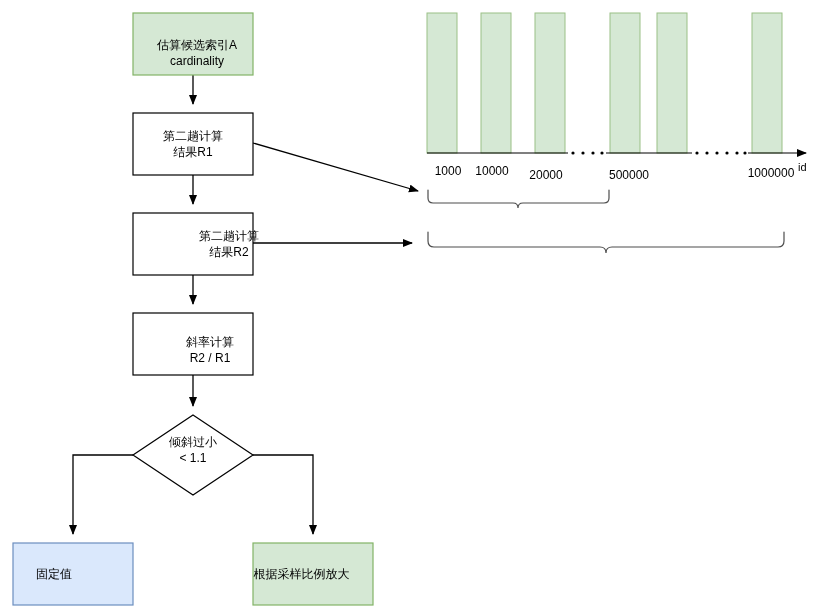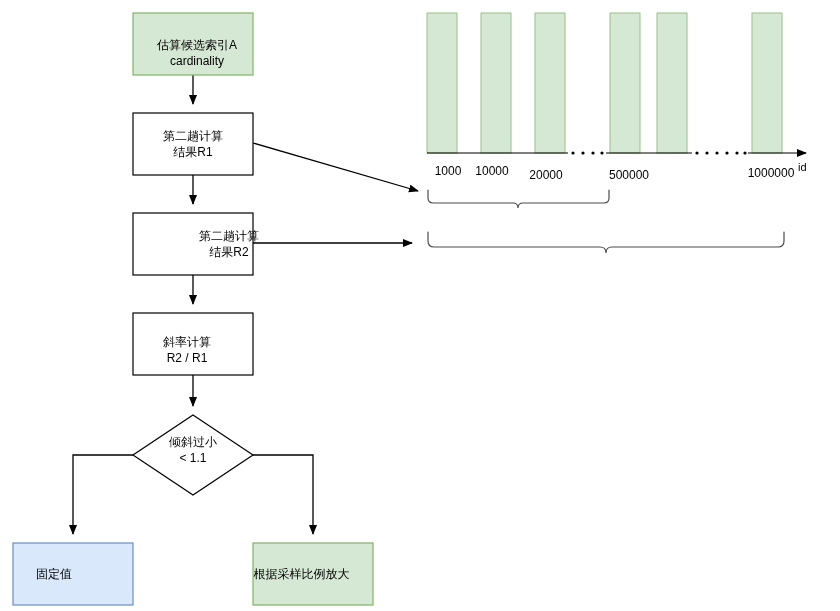--- a/index.html
+++ b/index.html
@@ -119,21 +119,21 @@
 
 <div class="node-label" style="left:133px; top:22px; width:128px; height:62px;">估算候选索引A
 cardinality</div>
 
 <div class="node-label" style="left:133px; top:113px; width:120px; height:62px;">第二趟计算
 结果R1</div>
 
 <div class="node-label" style="left:133px; top:213px; width:120px; height:62px;margin-left:36px;">第二趟计算
 结果R2</div>
 
-<div class="node-label" style="left:127px; top:313px; width:120px; height:74px;">斜率计算
+<div class="node-label" style="left:150px; top:313px; width:120px; height:74px;">斜率计算
 R2 / R1</div>
 
 <div class="node-label" style="left:133px; top:425px; width:120px; height:50px;">倾斜过小
 &lt; 1.1</div>
 
 <div class="node-label" style="left:5px; top:543px; width:98px; height:62px;text-align:center;">固定值</div>
 
 <div class="node-label" style="left:253px; top:543px; width:97px; height:62px;">根据采样比例放大</div>
 
 <div class="tick-label" style="left:418px; top:164px; width:60px;">1000</div>

